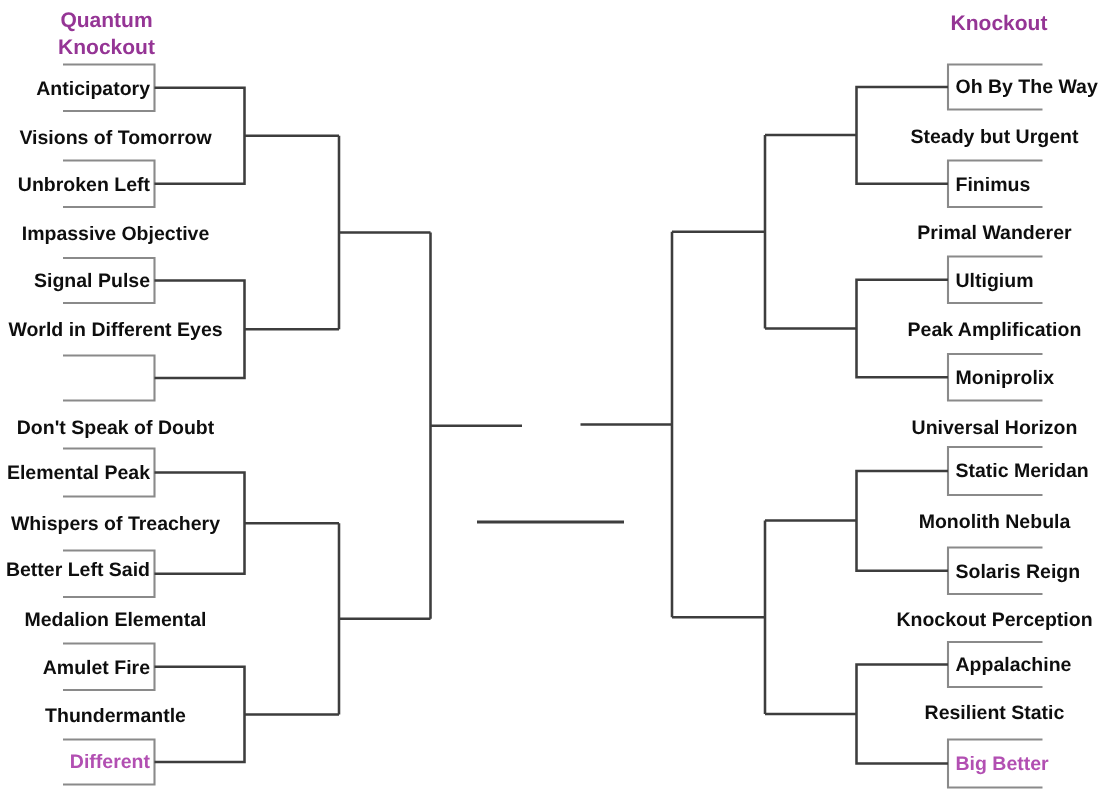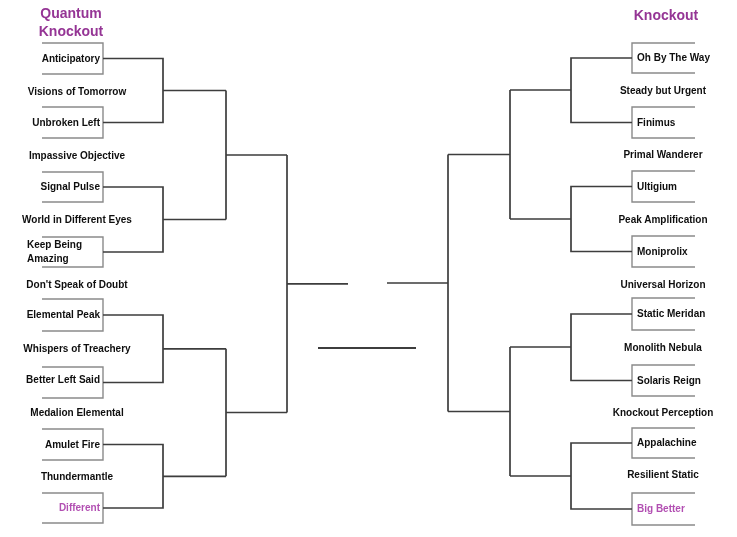--- a/index.html
+++ b/index.html
@@ -6,21 +6,21 @@
   html,body{margin:0;padding:0;background:#fff;}
   #stage{
     position:relative;width:737px;height:537px;background:#fff;overflow:hidden;
     font-family:"Liberation Sans","DejaVu Sans",sans-serif;
   }
   #lines{position:absolute;left:0;top:0;}
   .e{stroke:var(--entry-line,#8a8a8a);stroke-width:1.4;fill:none;}
   .c{stroke:var(--conn-line,#3d3d3d);stroke-width:1.7;fill:none;}
   .f{stroke:var(--conn-line,#3d3d3d);stroke-width:2;fill:none;}
   .name{
-    position:absolute;font-weight:bold;font-size:10px;line-height:16px;
+    position:absolute;font-weight:bold;font-size:13px;line-height:16px;
     color:var(--team-color,#0e0e0e);
   }
   .lt1{right:637px;text-align:right;white-space:nowrap;}
   .lt1w{left:27px;width:84px;text-align:left;line-height:14px;}
   .lt2{left:-6px;width:166px;text-align:center;white-space:nowrap;}
   .rt1{left:637px;text-align:left;white-space:nowrap;}
   .rt2{left:580px;width:166px;text-align:center;white-space:nowrap;}
   .hdr{
     position:absolute;width:130px;text-align:center;font-weight:bold;
     font-size:14px;line-height:18px;color:var(--header-color,#953595);
@@ -75,21 +75,20 @@
     <span style="display:block">Quantum</span>
     <span style="display:block">Knockout</span>
   </div>
   <div class="hdr" style="left:601px;top:6px;">
     <span style="display:block">Knockout</span>
   </div>
 
   <div class="name lt1" style="top:50.5px">Anticipatory</div>
   <div class="name lt1" style="top:114.5px">Unbroken Left</div>
   <div class="name lt1" style="top:179px">Signal Pulse</div>
-  <div class="name lt1w" style="top:238px">Keep Being Amazing</div>
   <div class="name lt1" style="top:307px">Elemental Peak</div>
   <div class="name lt1" style="top:372px">Better Left Said</div>
   <div class="name lt1" style="top:436.5px">Amulet Fire</div>
   <div class="name lt1 hl" style="top:500px">Different</div>
 
   <div class="name lt2" style="top:84px">Visions of Tomorrow</div>
   <div class="name lt2" style="top:211.5px">World in Different Eyes</div>
   <div class="name lt2" style="top:341px">Whispers of Treachery</div>
   <div class="name lt2" style="top:469px">Thundermantle</div>
 

